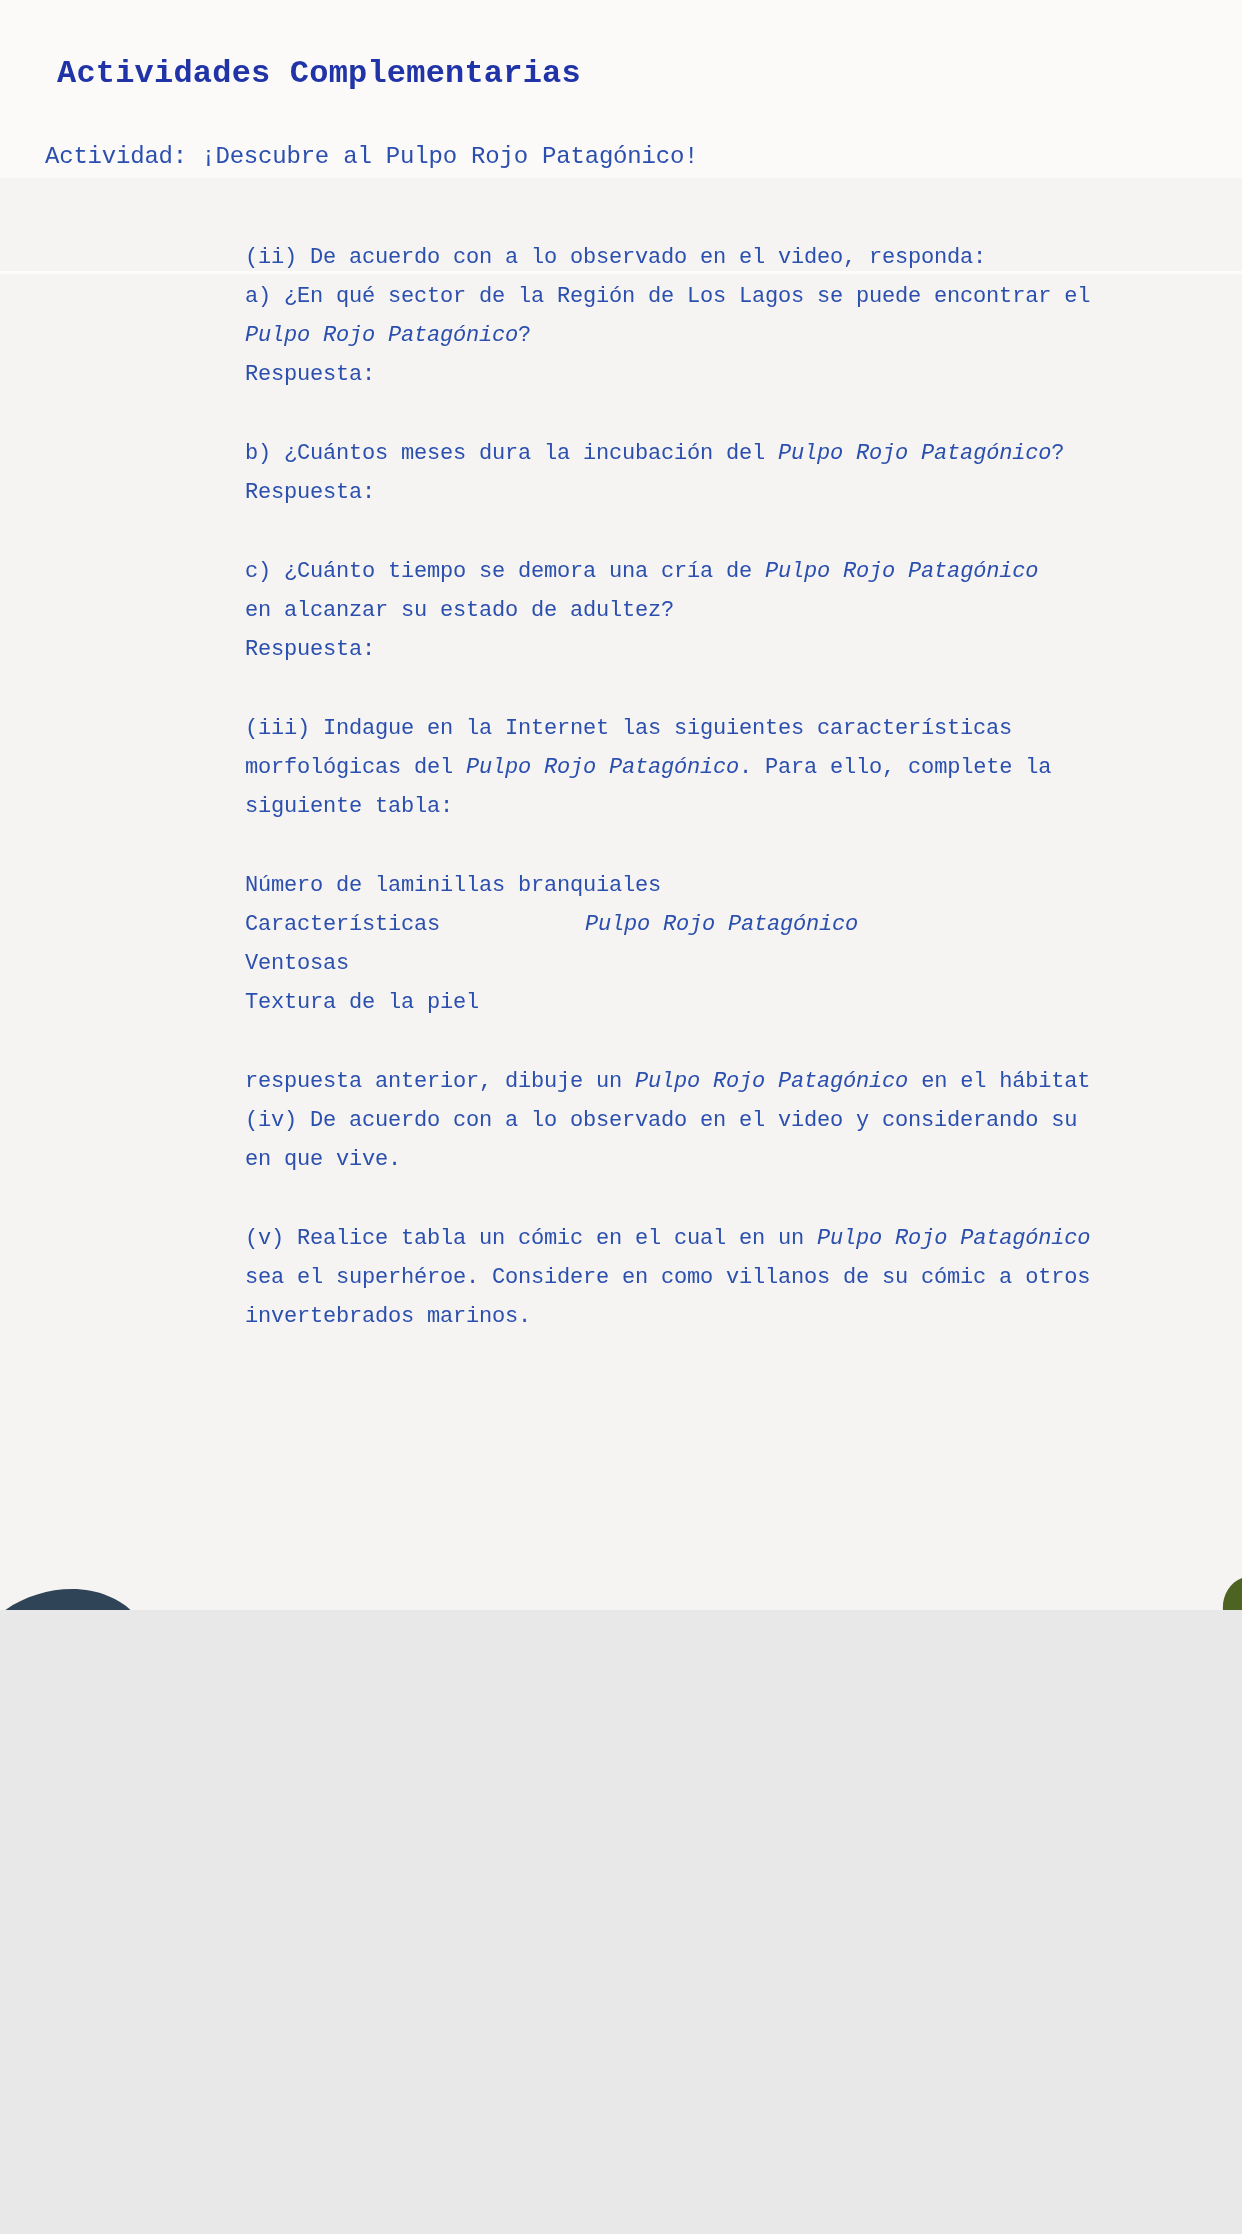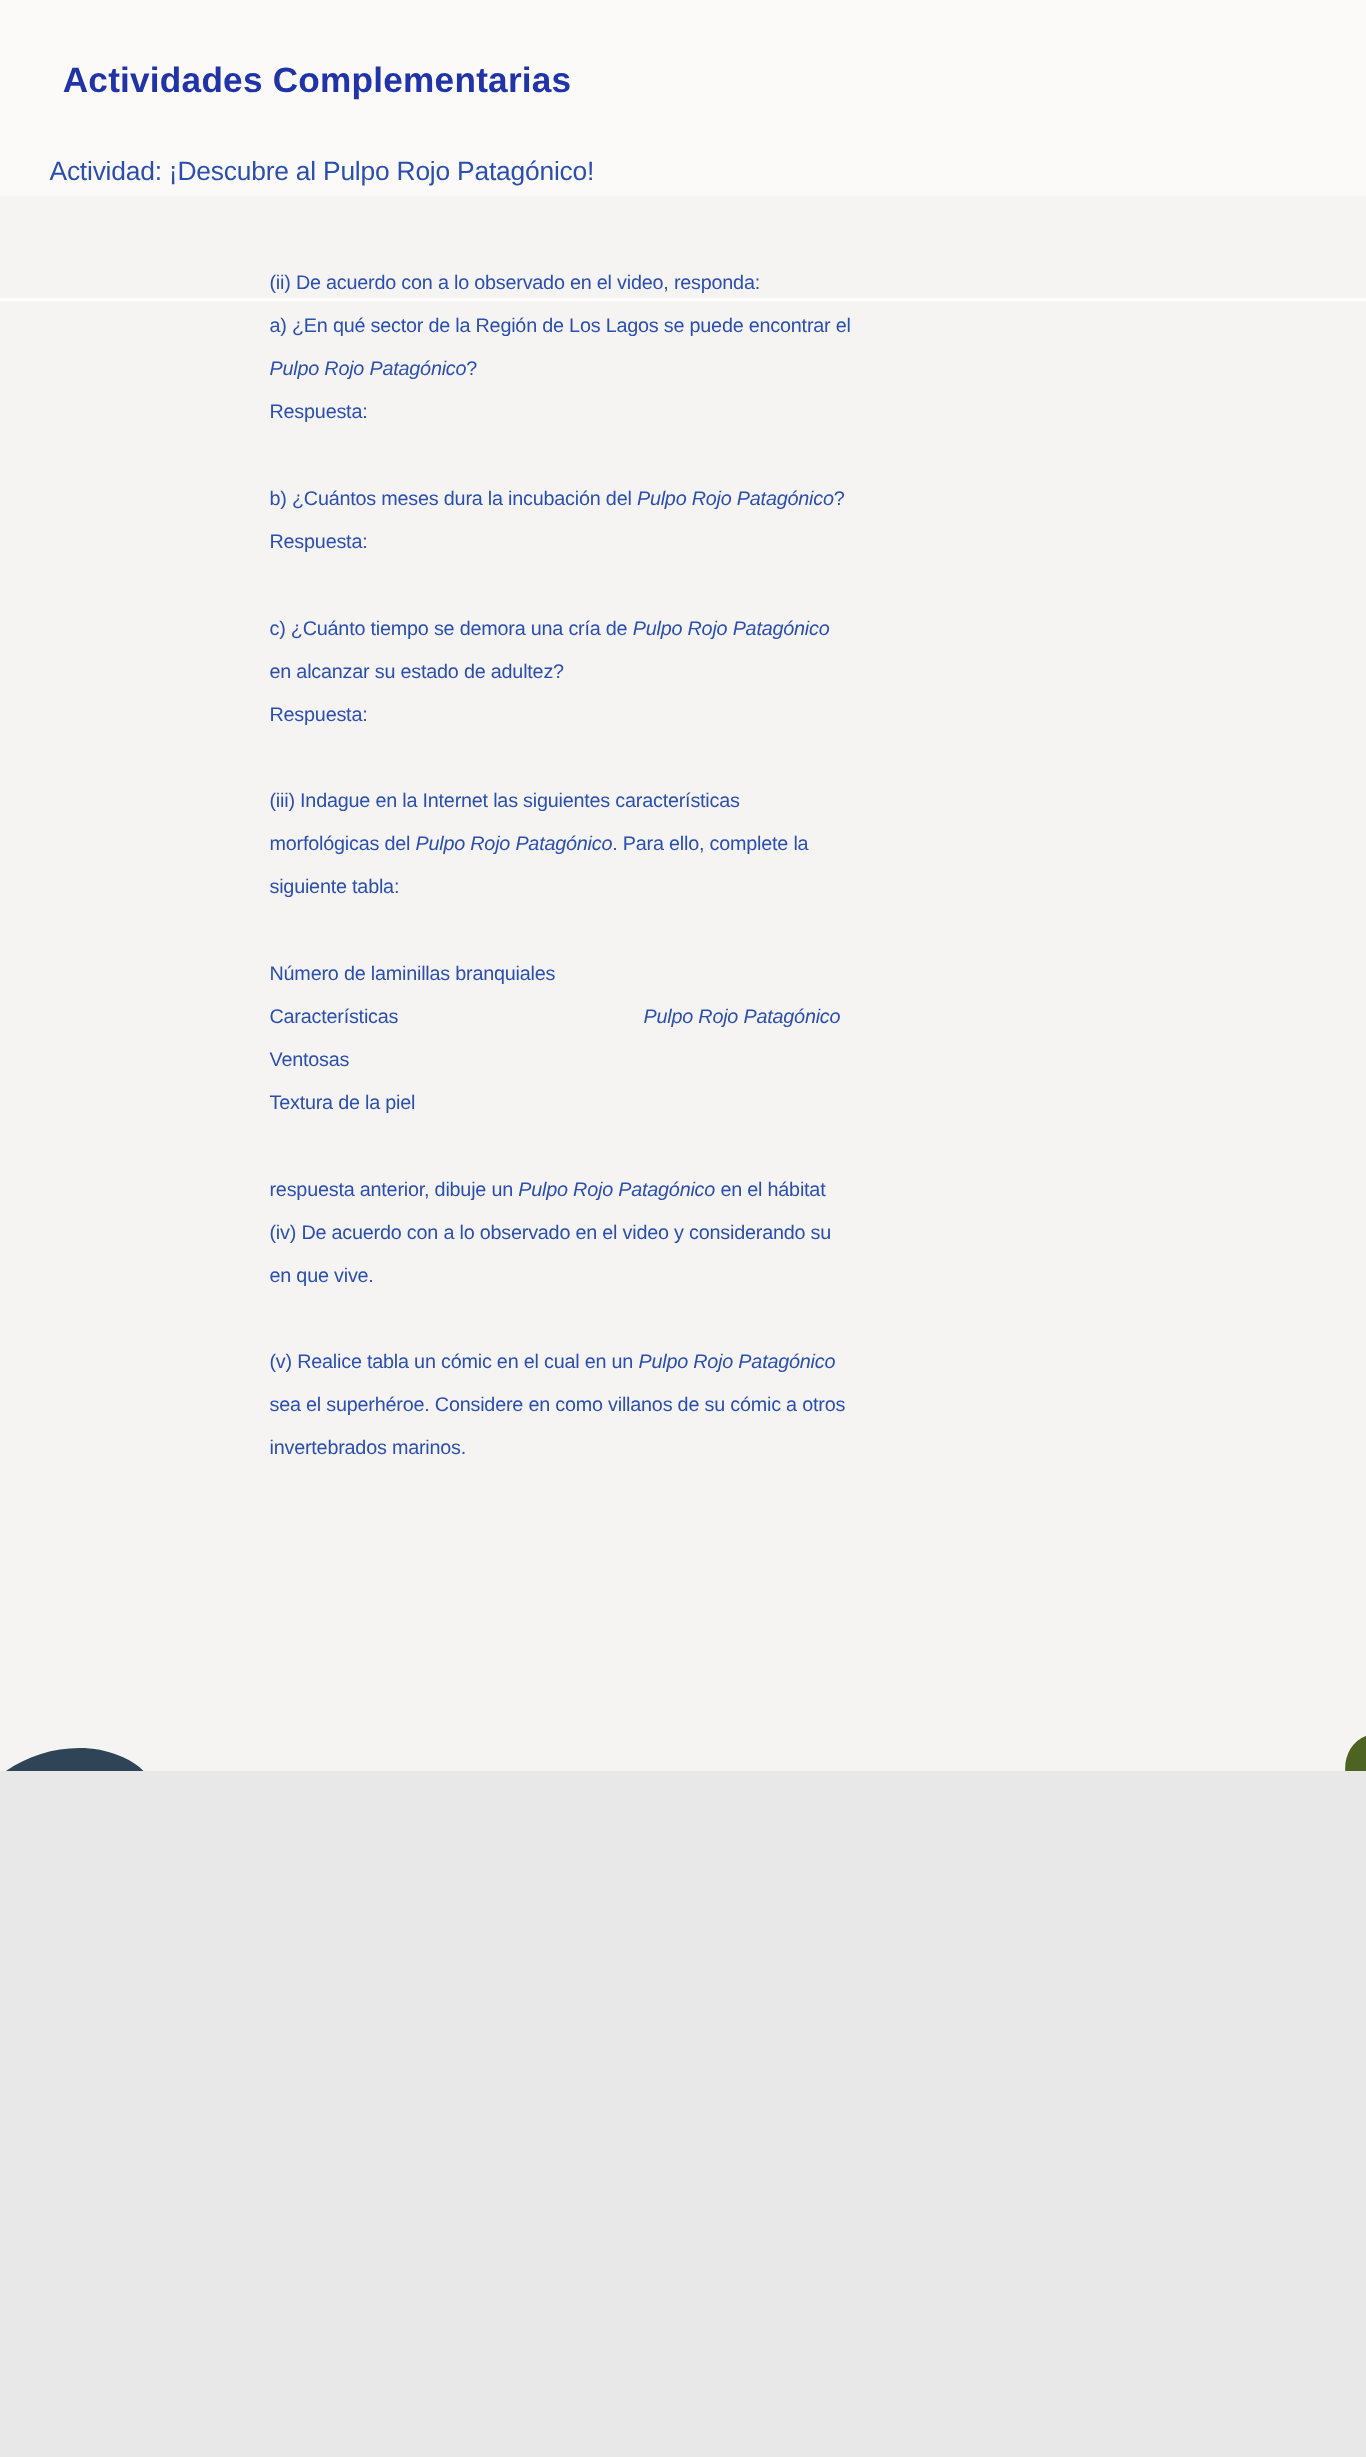--- a/index.html
+++ b/index.html
@@ -1,25 +1,25 @@
 <!DOCTYPE html>
 <html style="--background: #f5f4f2; --title_blue: #2134a7; --text_blue: #2b4fae; --rock_teal: #2f4557; --sea_teal: #33495c; --octopus_body: #e3eae6; --octopus_spot_orange: #d0693b; --arm_orange: #c96537; --seaweed_dark: #63802c; --seaweed_mid: #82a63e; --seaweed_light: #a2c35c; --seaweed_pale: #cbdca1;"><head>
 <meta charset="utf-8">
 <style>
   html,body{margin:0;padding:0;background:#e8e8e8;}
   .page{position:relative;width:1242px;height:1610px;overflow:hidden;
         background:var(--background,#f5f4f2);
-        font-family:Liberation Sans, sans-serif;}
+        font-family:Liberation Mono, monospace;}
   .topband{position:absolute;left:0;top:0;width:100%;height:178px;background:#fbfaf9;}
   .seam{position:absolute;left:0;top:271px;width:100%;height:3px;background:#fdfdfc;opacity:.85;}
   .title{position:absolute;left:57px;top:55px;font-size:32px;font-weight:700;
          letter-spacing:.2px;color:var(--title_blue,#2134a7);}
   .subtitle{position:absolute;left:45px;top:143px;font-size:24px;
             color:var(--text_blue,#2b4fae);letter-spacing:-.2px;}
-  .textcol{position:absolute;left:245px;top:238px;width:680px;font-size:18px;
+  .textcol{position:absolute;left:245px;top:238px;width:680px;font-size:22px;
            line-height:39px;color:var(--text_blue,#2b4fae);letter-spacing:-.2px;}
   .block{margin:0 0 40px 0;}
   .line{white-space:nowrap;}
   .it{font-style:italic;}
   .trow{position:relative;}
   .tcell2{position:absolute;left:340px;top:0;font-style:italic;}
   svg.illus{position:absolute;left:0;top:1574px;display:block;}
   .f-rock{fill:var(--rock_teal,#2f4557);}
   .f-sea{fill:var(--sea_teal,#33495c);}
   .f-bg{fill:var(--background,#f5f4f2);}

